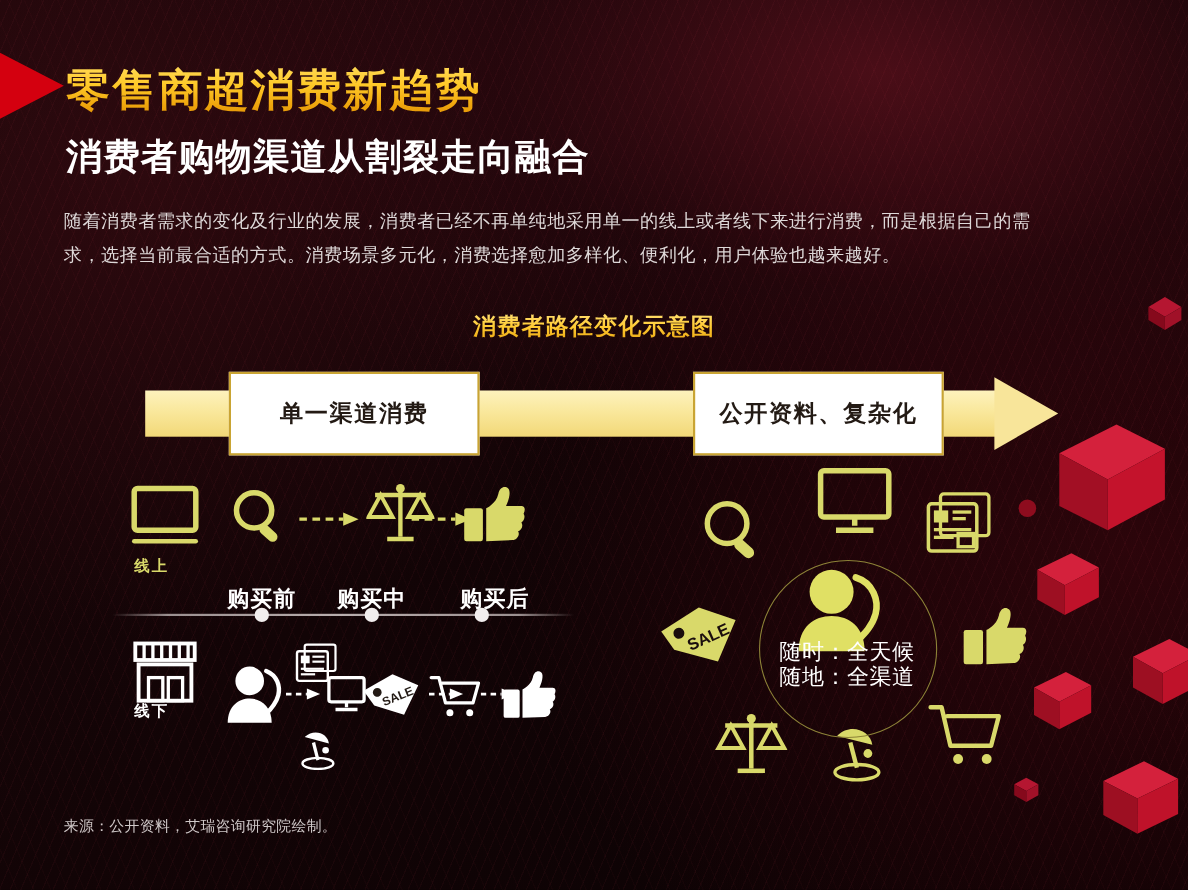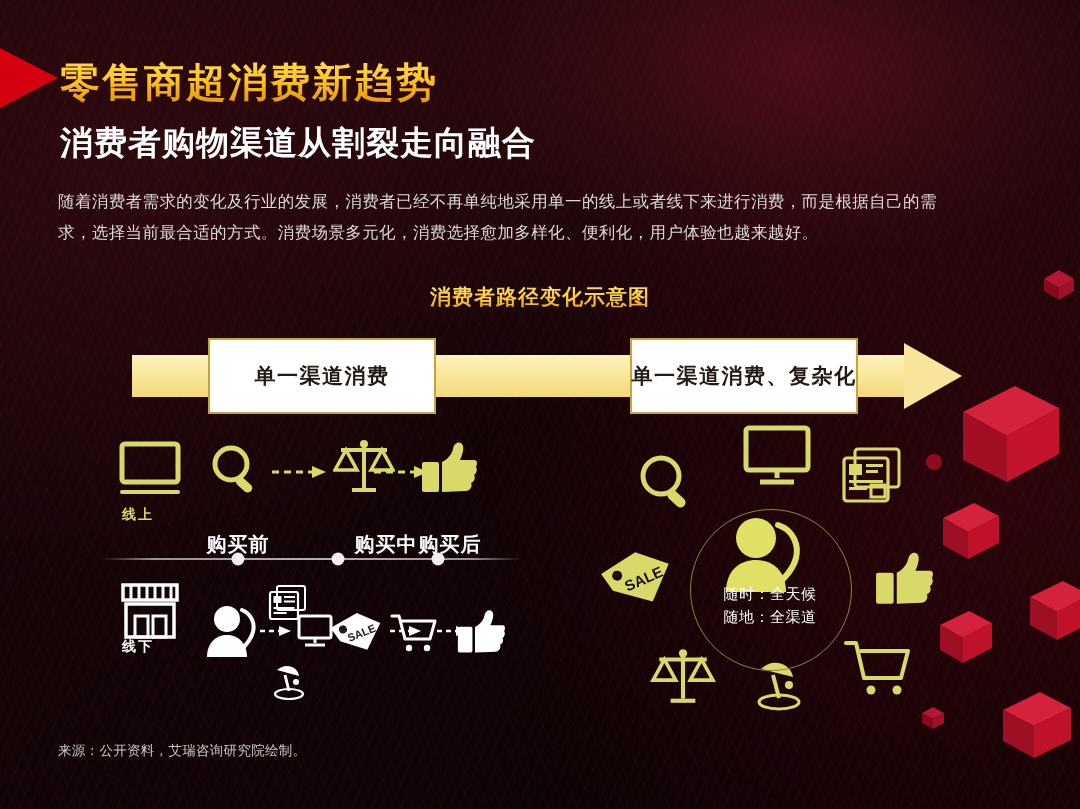--- a/index.html
+++ b/index.html
@@ -120,21 +120,21 @@
 
   .dash-arrow{position:absolute;z-index:6;}
 
   
   #circle{
     position:absolute;left:690px;top:509px;width:160px;height:160px;z-index:6;
     border:1.5px solid #8d8338;border-radius:50%;
   }
   #circle-text{
     position:absolute;left:690px;top:582px;width:160px;z-index:7;
-    text-align:center;color:#fff;font-size:15px;line-height:23px;font-weight:500;
+    text-align:center;color:#fff;font-size:20px;line-height:23px;font-weight:500;
     letter-spacing:.5px;white-space:nowrap;
   }
 
   
   .cube{position:absolute;z-index:2;}
 
   
   #source{
     position:absolute;left:58px;top:742px;z-index:6;
     font-size:13.5px;color:#cfc8c8;letter-spacing:.3px;
@@ -193,21 +193,21 @@
 
   <div id="chart-title">消费者路径变化示意图</div>
 
   <div id="banner">
     <div id="banner-bar"></div>
     <div id="banner-head"></div>
     <div class="banner-box" id="banner-box-1">
       <span>单一渠道消费</span>
     </div>
     <div class="banner-box" id="banner-box-2">
-      <span>单一渠道消费、复杂化</span>
+      <span>公开资料、复杂化</span>
     </div>
   </div>
 
   <svg class="big-icon" style="left:118px;top:440px;" width="64" height="58" viewBox="0 0 64 58">
     <rect x="4" y="4" width="56" height="38" rx="3" fill="none" stroke="#d9d96a" stroke-width="5"></rect>
     <rect x="2" y="50" width="60" height="4" rx="2" fill="#d9d96a"></rect>
   </svg>
 
   <svg class="big-icon" style="left:208px;top:442px;" width="56" height="56" viewBox="0 0 56 56">
     <circle cx="23" cy="22" r="16" fill="none" stroke="#d9d96a" stroke-width="5"></circle>
@@ -234,21 +234,21 @@
   </svg>
 
   <svg class="big-icon" style="left:420px;top:440px;" width="58" height="56" viewBox="0 0 58 56">
     <rect x="2" y="22" width="17" height="30" rx="2" fill="#d9d96a"></rect>
     <path d="M22 52 L22 22 C22 22 31 18 33 9 C34 3 39 1 42 4 C45 7 42 16 40 20 L54 20 C57 20 58 23 56 27 C58 30 56 34 54 35 C56 38 54 42 51 43 C53 46 50 51 46 51 Z" fill="#d9d96a"></path>
   </svg>
 
   <div class="row-label" id="label-online">线上</div>
 
   <div class="stage-label" style="left:238px;top:531px;">购买前</div>
-  <div class="stage-label" style="left:338px;top:531px;margin-left:48px;">购买中</div>
+  <div class="stage-label" style="left:338px;top:531px;">购买中</div>
   <div class="stage-label" style="left:450px;top:531px;">购买后</div>
   <div id="timeline"></div>
   <div class="tl-dot" style="left:238px;top:559px;"></div>
   <div class="tl-dot" style="left:338px;top:559px;"></div>
   <div class="tl-dot" style="left:438px;top:559px;"></div>
 
   <svg class="big-icon" style="left:120px;top:582px;" width="60" height="58" viewBox="0 0 60 58">
     <rect x="3" y="3" width="54" height="15" fill="none" stroke="#ffffff" stroke-width="3.5"></rect>
     <line x1="11" y1="3" x2="11" y2="18" stroke="#ffffff" stroke-width="3"></line>
     <line x1="19" y1="3" x2="19" y2="18" stroke="#ffffff" stroke-width="3"></line>

